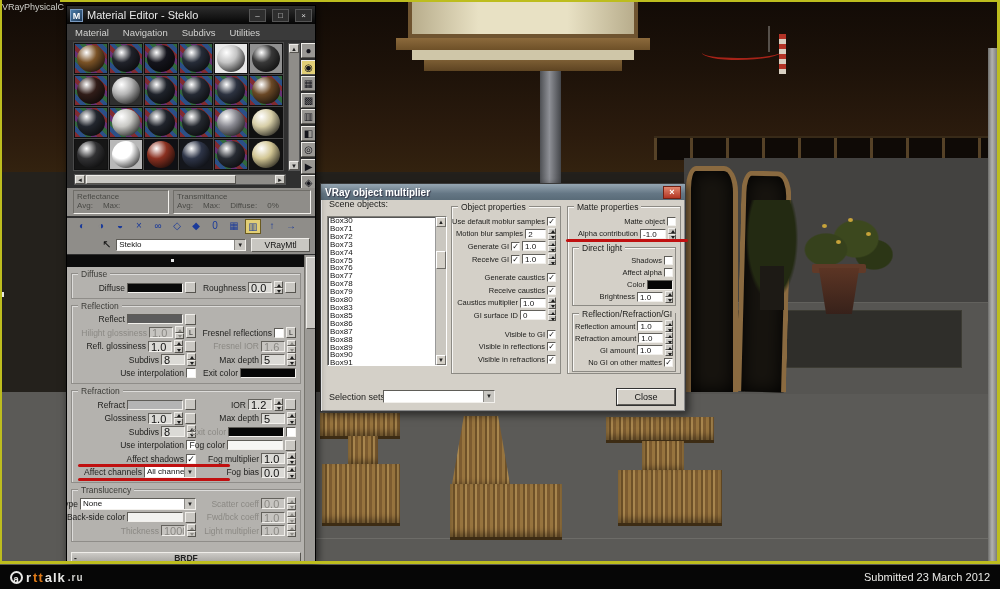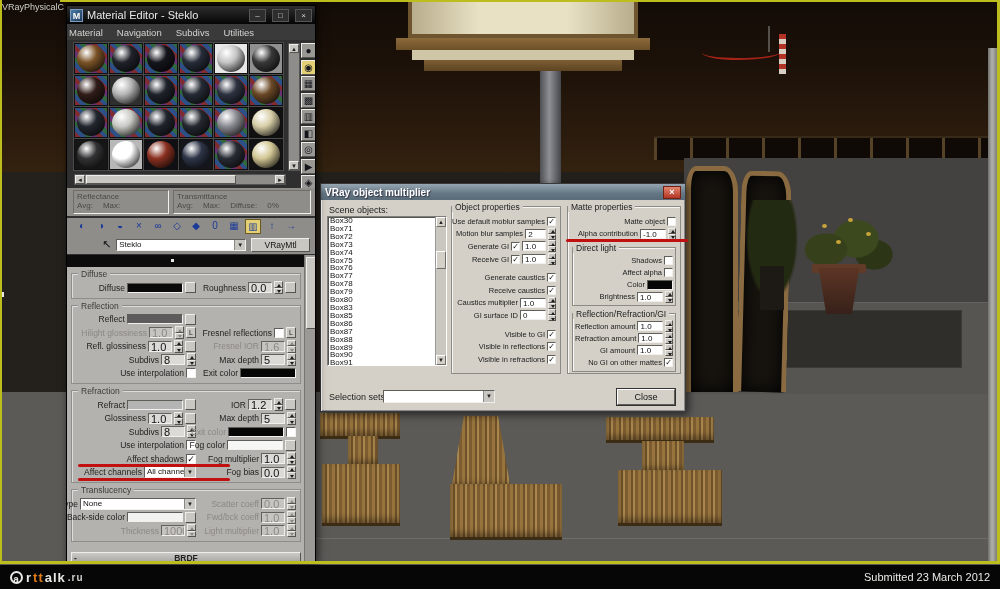--- a/index.html
+++ b/index.html
@@ -74,21 +74,21 @@
   .dis .lbl,.lbl.dis{color:#8b8984;}
   .dis .field{color:#8b8984;background:#c6c4c0;}
   
   #me{position:absolute;left:66px;top:5px;width:250px;height:557px;z-index:10;background:#6e6c68;
       border:1px solid #000;box-shadow:2px 2px 8px rgba(0,0,0,.6);overflow:hidden;}
   #me-title{height:18px;background:linear-gradient(180deg,#2e2e2e,#050505);display:flex;align-items:center;padding:0 3px;gap:4px;}
   #me-icon{width:13px;height:13px;background:linear-gradient(135deg,#4a7ba8,#203a58);color:#fff;font-size:9px;font-weight:bold;
            text-align:center;line-height:13px;border:1px solid #7a9ac0;}
   #me-title .t{flex:1;color:#e9e9e9;font-size:11px;font-weight:normal;white-space:nowrap;overflow:hidden;}
   .wbtn{width:17px;height:13px;background:#2e2e2e;border:1px solid #555;color:#d8d8d8;font-size:8px;line-height:11px;text-align:center;margin-left:2px;}
-  #me-menu{height:16px;background:#3a3a3a;display:flex;align-items:center;padding:0 2px;gap:14px;}
+  #me-menu{height:16px;background:#3a3a3a;display:flex;align-items:center;padding:0 8px;gap:14px;}
   .me-menu-item{color:#d2d2d0;font-size:9.5px;}
   #me-slotpanel{position:relative;height:215px;background:#2f2f2f;}
   #me-slots{position:absolute;left:7px;top:3px;width:212px;display:grid;grid-template-columns:repeat(6,34px);grid-auto-rows:31px;gap:1px;}
   .slot{position:relative;border:1px solid #101010;outline:1px solid #4a4a4a;overflow:hidden;}
   .checker{background:repeating-linear-gradient(45deg,rgba(190,50,50,.6) 0 4px,rgba(50,110,190,.6) 4px 8px,rgba(60,150,70,.6) 8px 12px,rgba(150,60,160,.6) 12px 16px),#223;}
   .sphere{position:absolute;left:2px;top:1px;width:28px;height:27px;border-radius:50%;}
   #me-vstrip{position:absolute;left:221px;top:3px;width:12px;height:128px;background:#8f8d89;border:1px solid #555;}
   .mini-arrow{position:absolute;left:0;width:10px;height:9px;background:#c9c7c2;border:1px solid;border-color:#efede9 #56544f #56544f #efede9;font-size:6px;line-height:8px;text-align:center;color:#222;}
   #me-side{position:absolute;left:234px;top:3px;width:15px;display:flex;flex-direction:column;gap:1.5px;}
   .side-ic{width:15px;height:15px;background:#9a9894;border:1px solid;border-color:#efede9 #56544f #56544f #efede9;
@@ -135,21 +135,21 @@
          font-size:9px;line-height:11px;text-align:center;font-weight:bold;}
   .dlg-lab{position:absolute;font-size:9px;color:#1c1c1a;}
   #dlg-list{position:absolute;left:6px;top:32px;width:120px;height:150px;background:#fff;
             border:1px solid;border-color:#807e78 #fff #fff #807e78;box-shadow:inset 1px 1px 0 #555;overflow:hidden;}
   .li{font-size:8px;line-height:7.9px;color:#111;padding-left:2px;white-space:nowrap;}
   .vsb{position:absolute;right:0;top:0;bottom:0;width:11px;background:#cac7c0;border-left:1px solid #999;}
   .vsb-btn{position:absolute;left:0;width:10px;height:10px;background:#d4d0c8;border:1px solid;border-color:#fff #6f6d68 #6f6d68 #fff;
            font-size:6px;line-height:9px;text-align:center;color:#222;}
   .vsb-thumb{position:absolute;left:0;top:34px;width:10px;height:18px;background:#d4d0c8;border:1px solid;border-color:#fff #6f6d68 #6f6d68 #fff;}
   .grp{position:absolute;border:1px solid #8c8a84;box-shadow:inset 1px 1px 0 rgba(255,255,255,.8);}
-  .grp-legend{position:absolute;top:-5px;left:0;background:#d4d0c8;padding:0 3px;font-size:8.5px;color:#20201e;white-space:nowrap;}
+  .grp-legend{position:absolute;top:-5px;left:6px;background:#d4d0c8;padding:0 3px;font-size:8.5px;color:#20201e;white-space:nowrap;}
   #grp-obj{left:130px;top:22px;width:110px;height:168px;padding:8px 4px 2px;}
   #grp-matte{left:246px;top:22px;width:114px;height:168px;padding:8px 4px 2px;}
   .dlg-row{position:relative;display:flex;height:12.6px;align-items:center;justify-content:flex-end;gap:2px;overflow:visible;}
   .dlg-gap{height:6px;}
   .dlbl{font-size:7.5px;color:#1c1c1a;white-space:nowrap;}
   .dlg-row .field{background:#fff;height:10px;font-size:8px;}
   .dlg-row .cb{width:9px;height:9px;font-size:8px;line-height:8px;}
   .dlg-row .sb{width:8px;height:6px;}
   .dlg-row.ulr::after{content:"";position:absolute;left:-6px;right:-12px;bottom:-2px;height:3px;background:#c01010;border-radius:2px;z-index:3;}
   .sub-grp{position:relative;border:1px solid #8c8a84;box-shadow:inset 1px 1px 0 rgba(255,255,255,.8);margin:7px 0 0;padding:6px 2px 2px;}
@@ -636,21 +636,21 @@
           <div id="me-roll-thumb" data-interactable="true"></div>
         </div>
     </div>
   </div>
 
   <div id="dlg" data-interactable="false">
     <div id="dlg-title" data-interactable="true">
       <div class="t" data-interactable="false">VRay object multiplier</div>
       <div id="dlg-x" data-interactable="true">×</div>
     </div>
-    <div class="dlg-lab" style="left:8px;top:15px;margin-top:6px;" data-interactable="false">Scene objects:</div>
+    <div class="dlg-lab" style="left:8px;top:15px;" data-interactable="false">Scene objects:</div>
     <div id="dlg-list" data-interactable="true">
       <div id="dlg-list-items" data-interactable="false">
           <div class="li" data-interactable="true">Box30</div>
           <div class="li" data-interactable="true">Box71</div>
           <div class="li" data-interactable="true">Box72</div>
           <div class="li" data-interactable="true">Box73</div>
           <div class="li" data-interactable="true">Box74</div>
           <div class="li" data-interactable="true">Box75</div>
           <div class="li" data-interactable="true">Box76</div>
           <div class="li" data-interactable="true">Box77</div>

